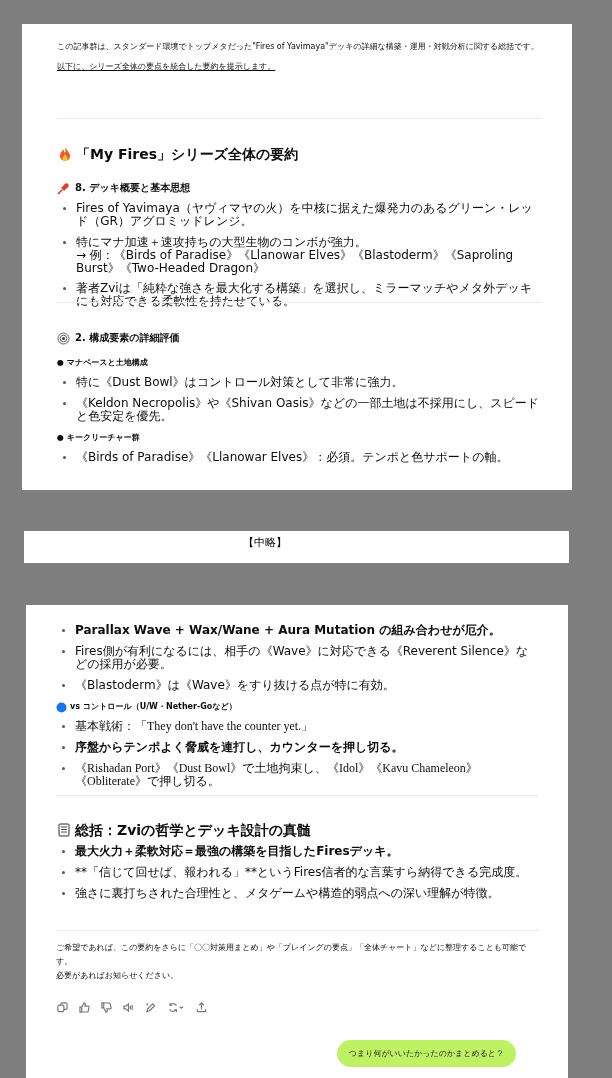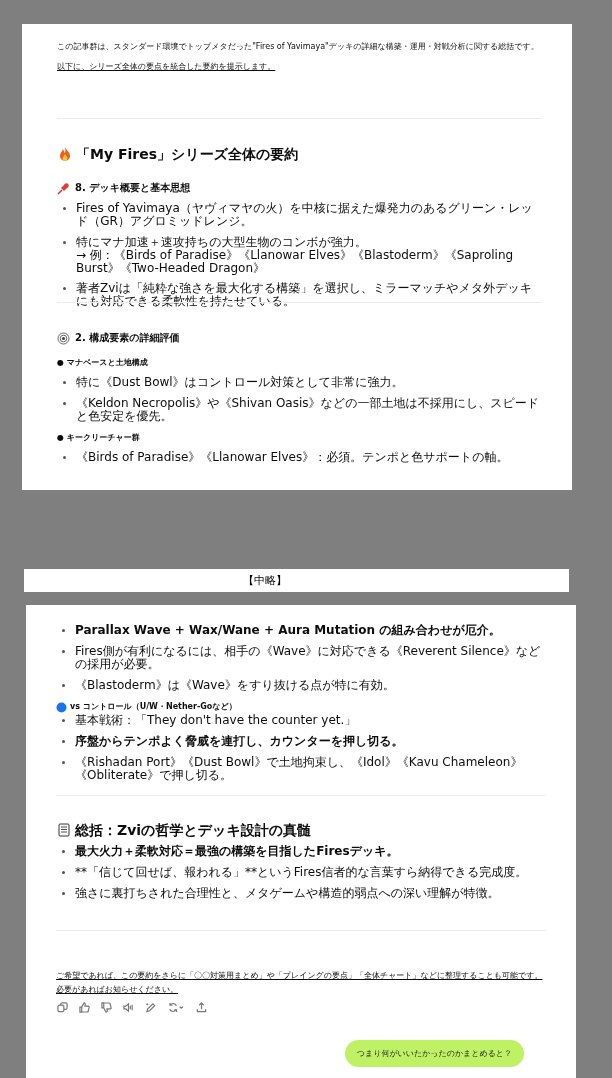--- a/index.html
+++ b/index.html
@@ -4,22 +4,22 @@
 <style>
   html, body { margin: 0; padding: 0; }
   body {
     width: 612px; height: 1078px; overflow: hidden; position: relative;
     background: #7f7f7f;
     font-family: "DejaVu Sans", "Liberation Sans", sans-serif;
     color: #0d0d0d;
   }
   .panel { position: absolute; background: #ffffff; overflow: hidden; }
   #panel1 { left: 22px; top: 24px; width: 550px; height: 466px; }
-  #banner { left: 24px; top: 531px; width: 545px; height: 23px; margin-top: 38px; }
-  #panel3 { left: 26px; top: 605px; width: 542px; height: 473px; padding-left: 8px; }
+  #banner { left: 24px; top: 531px; width: 545px; height: 32px; }
+  #panel3 { left: 26px; top: 605px; width: 542px; height: 473px; }
   .content { position: absolute; left: 35px; right: 30px; }
   #panel3 .content { left: 30px; }
   .p { font-size: 8px; line-height: 14px; margin: 0; }
   .p + .p { margin-top: 6px; text-decoration: underline; }
   .hr { height: 0; border-top: 1px solid #ececec; margin: 0; }
   .h2 { font-size: 14px; font-weight: 600; line-height: 18px; display: flex; align-items: center; gap: 3px; }
   .h3 { font-size: 10px; font-weight: 600; line-height: 16px; display: flex; align-items: center; gap: 5px; }
   .h4 { font-size: 8px; font-weight: 600; line-height: 14px; display: flex; align-items: center; gap: 3px; }
   ul { list-style: none; margin: 0; padding: 0; }
   li { position: relative; padding-left: 19px; font-size: 12px; line-height: 13px; margin-bottom: 8px; }
@@ -122,21 +122,21 @@
       <li>《Blastoderm》は《Wave》をすり抜ける点が特に有効。</li>
     </ul>
     <div class="h4" style="margin-top:2px;align-items:center;">
       <span class="icon">
         <svg width="11" height="11" viewBox="0 0 11 11">
             <circle cx="5.5" cy="5.5" r="5" fill="#1a73e8"></circle>
           </svg>
       </span>
       <span>vs コントロール（U/W・Nether-Goなど）</span>
     </div>
-    <ul style="margin-top:0;">
+    <ul style="margin-top:6px;font-family:Liberation Serif, serif;">
       <li>基本戦術：「They don't have the counter yet.」</li>
       <li style="font-weight:600;">序盤からテンポよく脅威を連打し、カウンターを押し切る。</li>
       <li>《Rishadan Port》《Dust Bowl》で土地拘束し、《Idol》《Kavu Chameleon》《Obliterate》で押し切る。</li>
     </ul>
   </div>
 
   <div class="content" style="top:190px;">
       <div class="hr"></div>
     </div>
 
@@ -154,21 +154,21 @@
       <li style="font-weight:600;">最大火力＋柔軟対応＝最強の構築を目指したFiresデッキ。</li>
       <li>**「信じて回せば、報われる」**というFires信者的な言葉すら納得できる完成度。</li>
       <li>強さに裏打ちされた合理性と、メタゲームや構造的弱点への深い理解が特徴。</li>
     </ul>
   </div>
 
   <div class="content" style="top:325px;">
       <div class="hr"></div>
     </div>
 
-  <div class="content" style="top:364px;text-decoration:underline;">
+  <div class="content" style="top:336px;">
     <p class="p" style="line-height:14px;">
       <span>ご希望であれば、この要約をさらに「〇〇対策用まとめ」や「プレイングの要点」「全体チャート」などに整理することも可能です。</span><br><span>必要があればお知らせください。</span>
     </p>
   </div>
 
   <div class="content actions" style="top:396px;">
     <span class="action">
         <svg viewBox="0 0 12 12">
           <rect x="1" y="3.5" width="6.5" height="7" rx="1.5"></rect>
           <path d="M4 3.5V2.5A1.5 1.5 0 0 1 5.5 1h4A1.5 1.5 0 0 1 11 2.5v4A1.5 1.5 0 0 1 9.5 8H7.5"></path>

